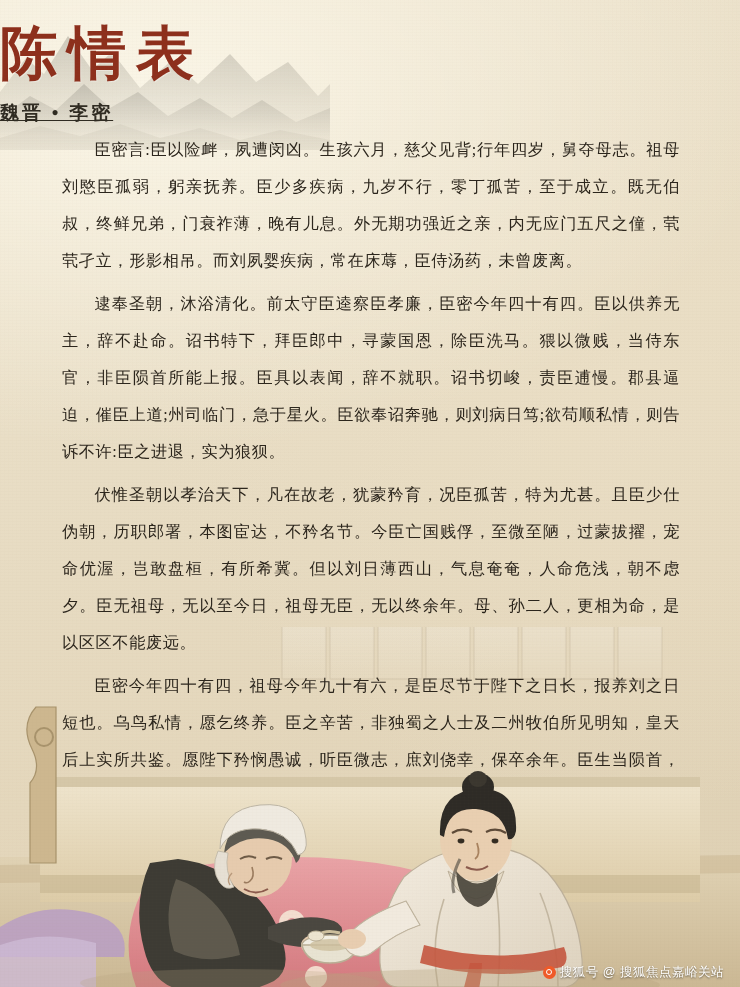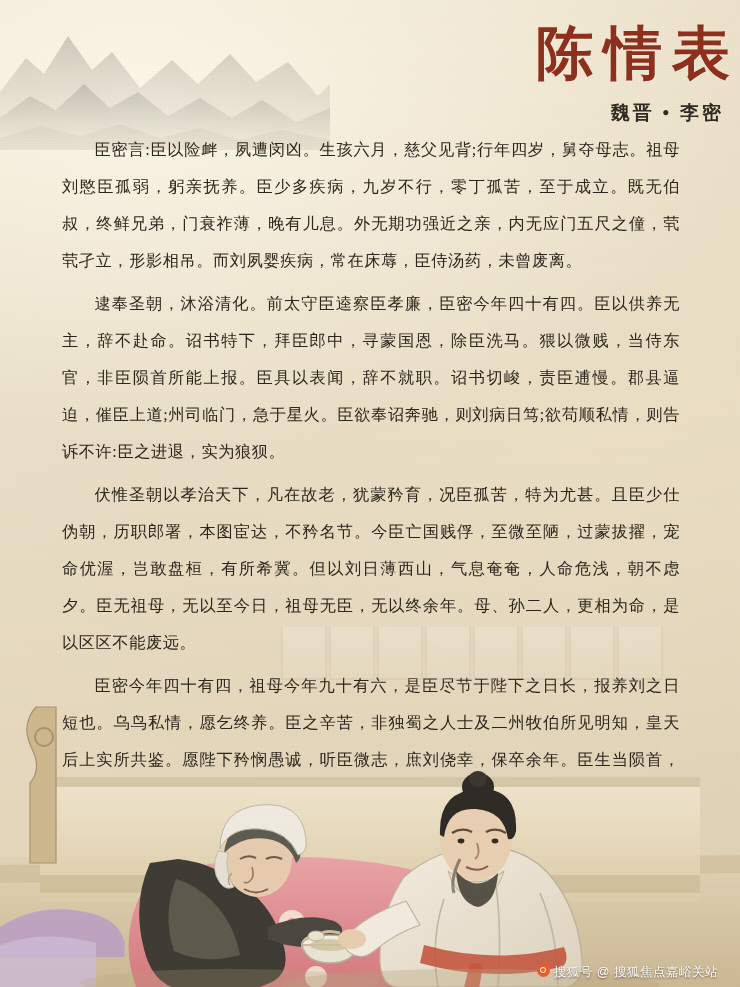--- a/index.html
+++ b/index.html
@@ -45,39 +45,40 @@
     height: 150px;
     opacity: 0.55;
   }
 
   
   #header {
     position: absolute;
     left: 0;
     top: 8px;
     width: 740px;
-    text-align: right;
+    text-align: left;
   }
   #doc-title {
     font-family: "Liberation Serif", "DejaVu Serif", serif;
     font-size: 58px;
     font-weight: bold;
     letter-spacing: 10px;
     color: #8d2f1c;
     text-shadow: 1px 1px 0 rgba(255,255,255,0.35);
     margin: 0;
     padding: 14px 0 0 0;
     line-height: 1.1;
   }
   #doc-subtitle {
     margin: 14px 16px 0 0;
     font-size: 19px;
     letter-spacing: 3px;
     font-weight: bold;
     color: #2f2b22;
+    text-decoration: underline;
   }
 
   
   #article {
     position: absolute;
     left: 62px;
     top: 132px;
     width: 618px;
     color: #2b251c;
     font-size: 16.2px;
@@ -96,27 +97,28 @@
     position: absolute;
     left: 0;
     bottom: 0;
     width: 740px;
     height: 360px;
     overflow: hidden;
   }
 
   #watermark {
     position: absolute;
-    right: 22px;
+    right: 16px;
     bottom: 6px;
     font-family: "Liberation Sans", sans-serif;
     font-size: 12.5px;
     color: #ffffff;
     text-shadow: 0 1px 2px rgba(0,0,0,0.55);
     display: flex;
+    align-items: center;
     gap: 4px;
     letter-spacing: 0.5px;
   }
   #wm-logo {
     display: inline-block;
     width: 13px;
     height: 13px;
     border-radius: 50%;
     background: #f05a28;
     position: relative;

